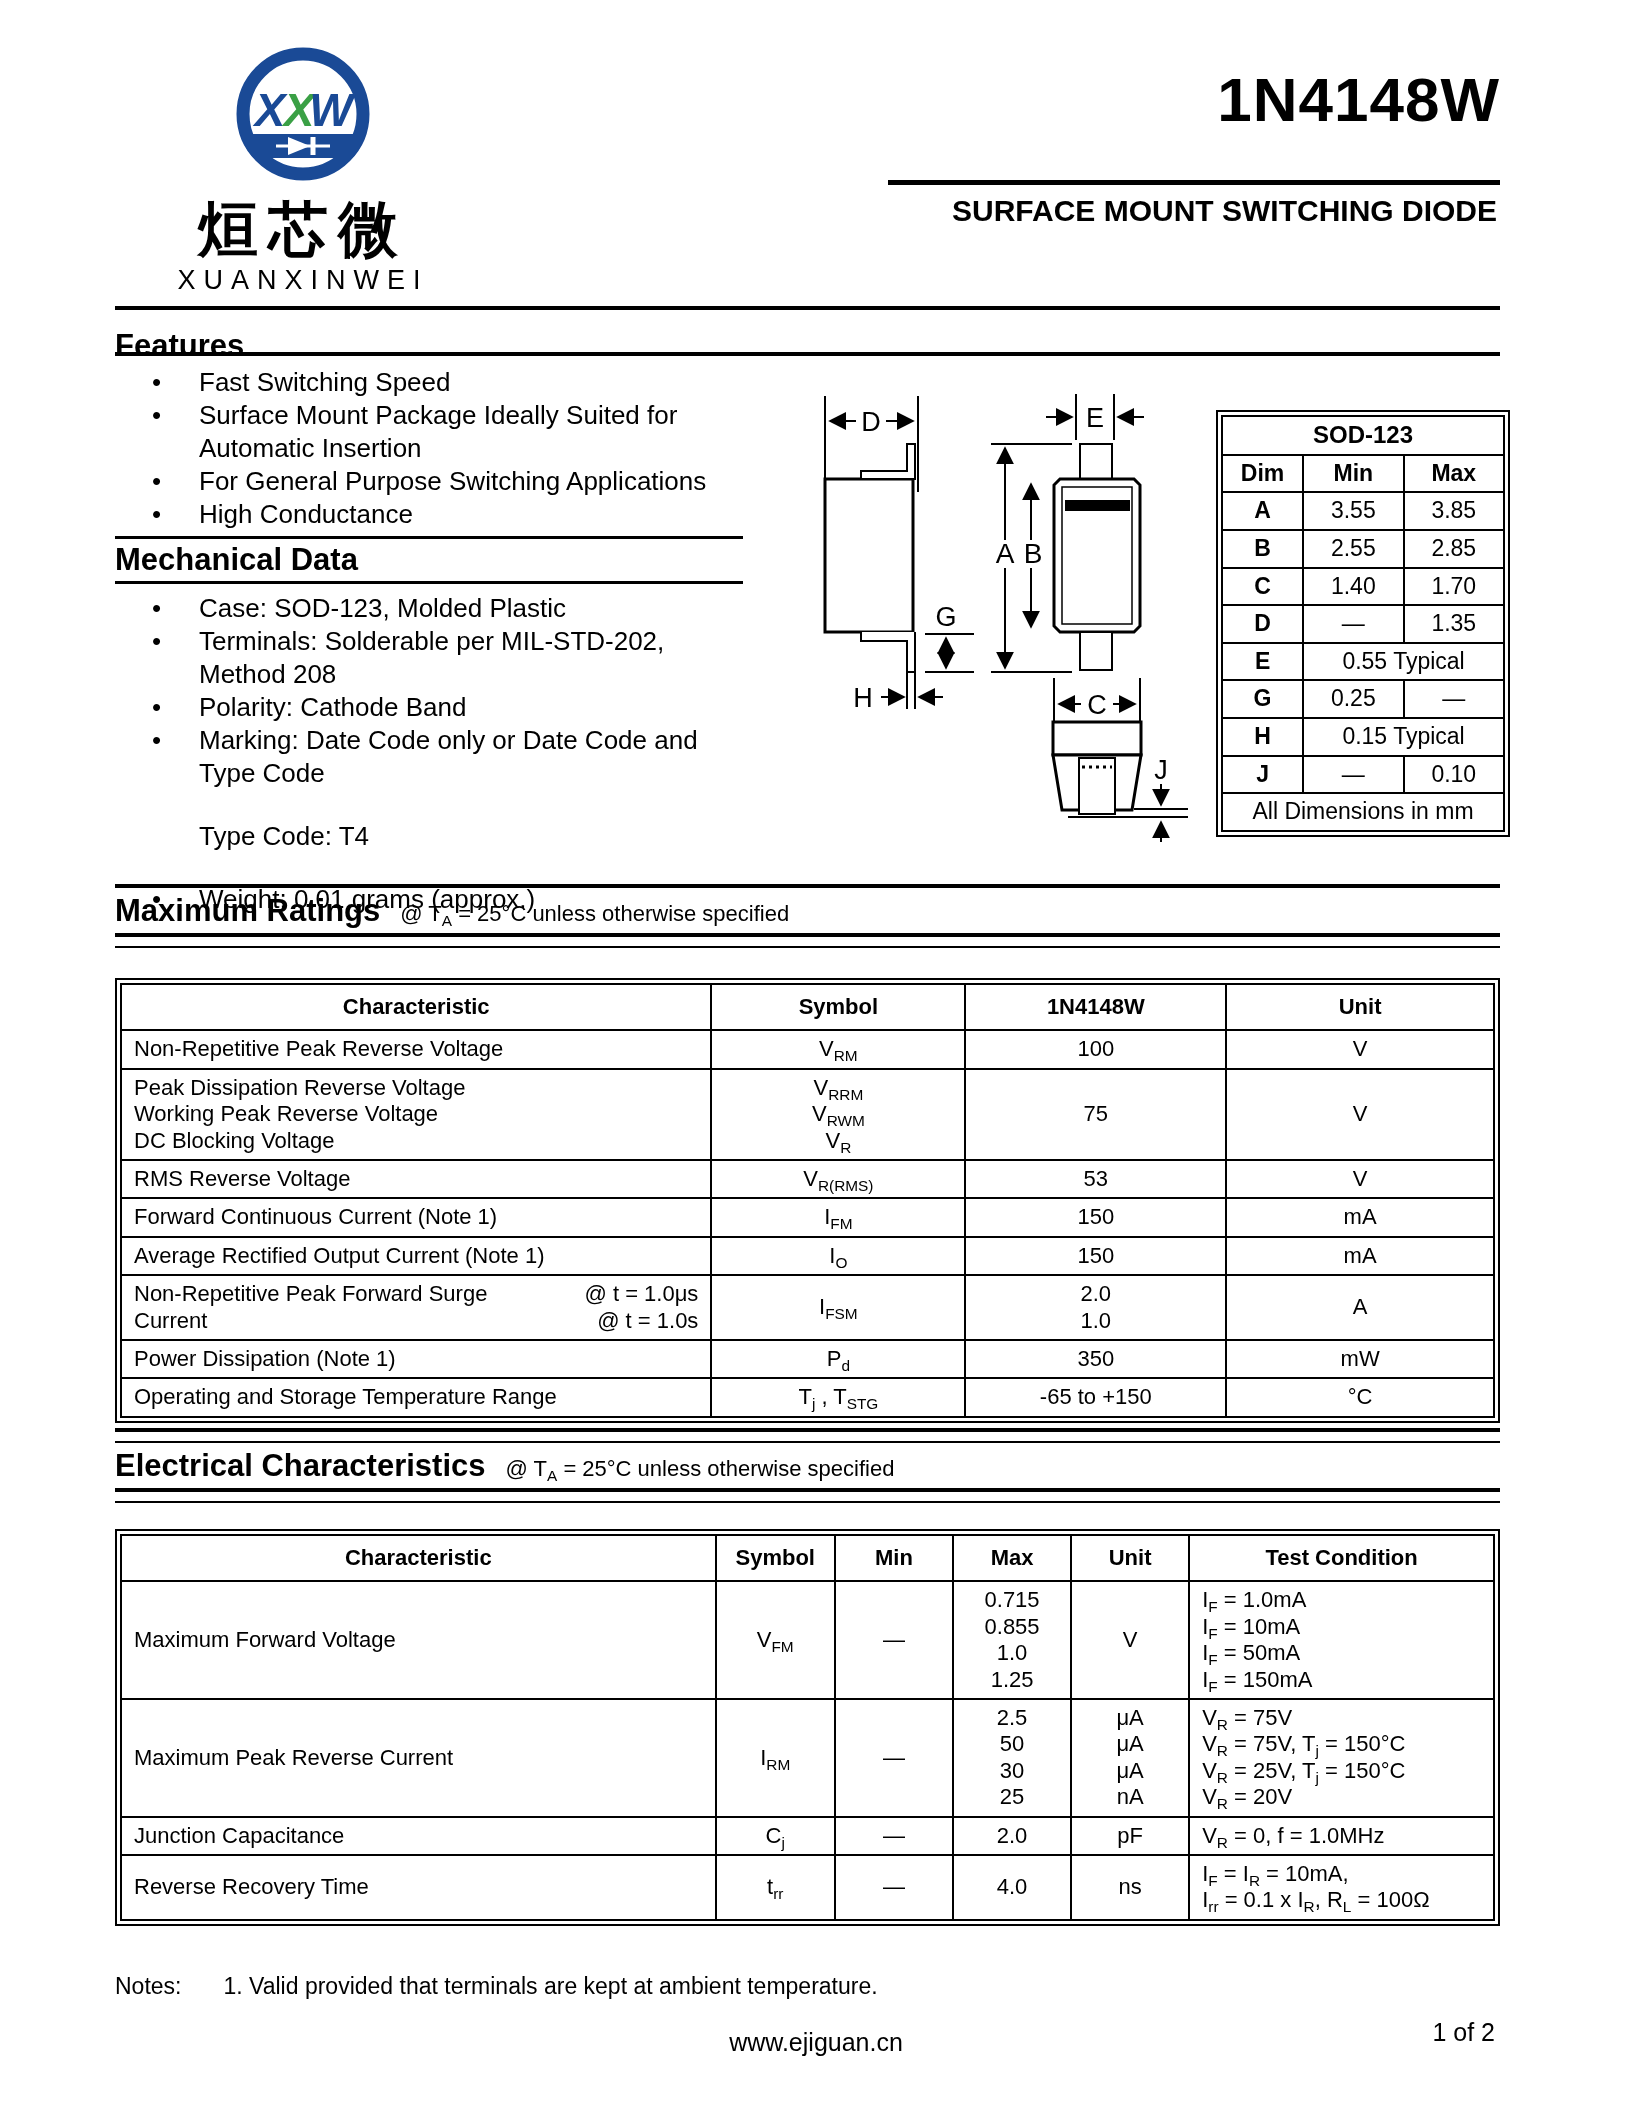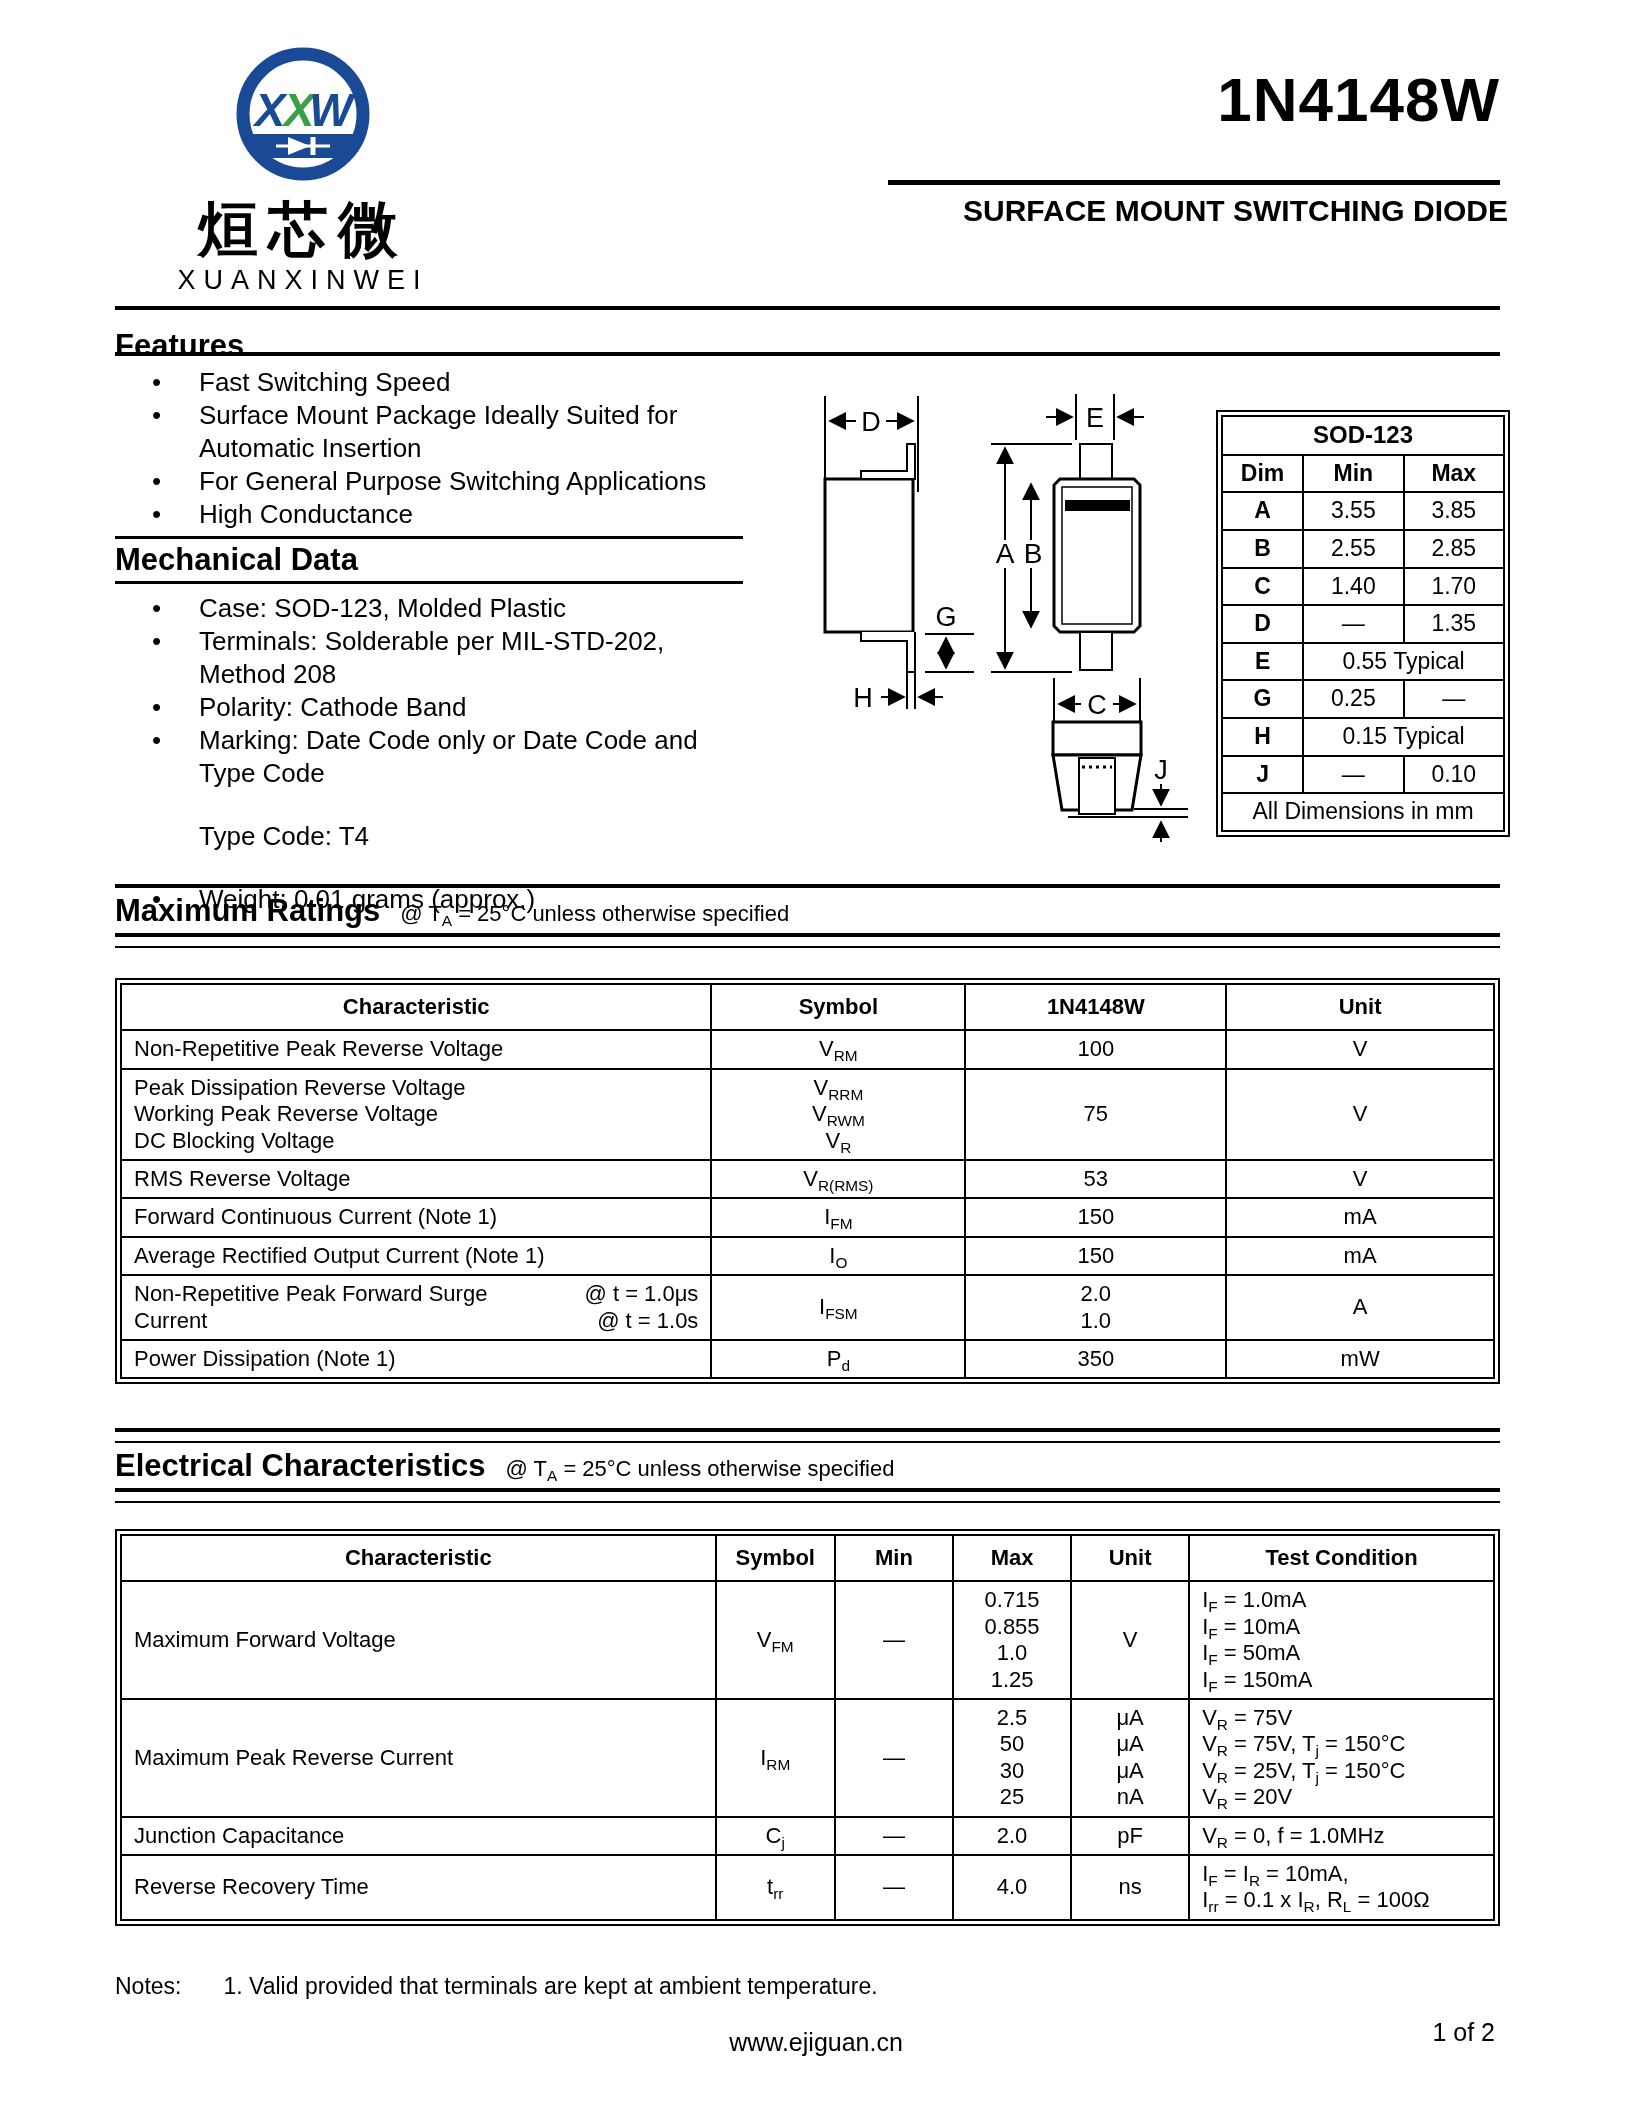--- a/index.html
+++ b/index.html
@@ -7,21 +7,21 @@
     width:1632px;height:2112px;position:relative;background:#fff;color:#000;
     font-family:"Liberation Sans", sans-serif;overflow:hidden;
   }
   .abs{position:absolute;}
   
   #logo-block{left:148px;top:42px;width:310px;text-align:center;}
   #logo-chinese{font-size:60px;font-weight:900;letter-spacing:10px;line-height:1.05;margin-top:2px;}
   #logo-roman{font-size:27px;letter-spacing:8px;margin-top:4px;}
   #part-number{right:132px;top:64px;font-size:62px;font-weight:bold;letter-spacing:1px;}
   #title-rule{left:888px;top:180px;width:612px;height:5px;background:#000;}
-  #doc-subtitle{right:124px;top:194px;font-size:30px;font-weight:bold;}
+  #doc-subtitle{right:135px;top:194px;font-size:30px;font-weight:bold;}
   
   .rule{background:#000;}
   .sec-title{font-size:31px;font-weight:bold;}
   .sec-head-row{display:flex;align-items:baseline;gap:20px;padding:5px 0 4px 0;}
   .sec-cond{font-size:22px;}
   .dbl-rule{height:9px;border-top:4px solid #000;border-bottom:2px solid #000;}
   .sgl-rule{height:4px;background:#000;}
   
   .blist{font-size:26px;line-height:33px;}
   .bitem{display:flex;}
@@ -383,20 +383,32 @@
               <div>Power Dissipation (Note 1)</div>
             </td>
             <td class="c">
               <div>P<sub>d</sub></div>
             </td>
             <td class="c">
               <div>350</div>
             </td>
             <td class="c">mW</td>
           </tr>
+          <tr>
+            <td class="l">
+              <div>Operating and Storage Temperature Range</div>
+            </td>
+            <td class="c">
+              <div>T<sub>j</sub> , T<sub>STG</sub></div>
+            </td>
+            <td class="c">
+              <div>-65 to +150</div>
+            </td>
+            <td class="c">°C</td>
+          </tr>
         </tbody>
     </table>
   </div>
 </div>
 
 <div class="abs" id="sec-elec">
   <div class="dbl-rule"></div>
   <div class="sec-head-row">
     <span class="sec-title">Electrical Characteristics</span>
     <span class="sec-cond">@ T<sub>A</sub> = 25°C unless otherwise specified</span>

